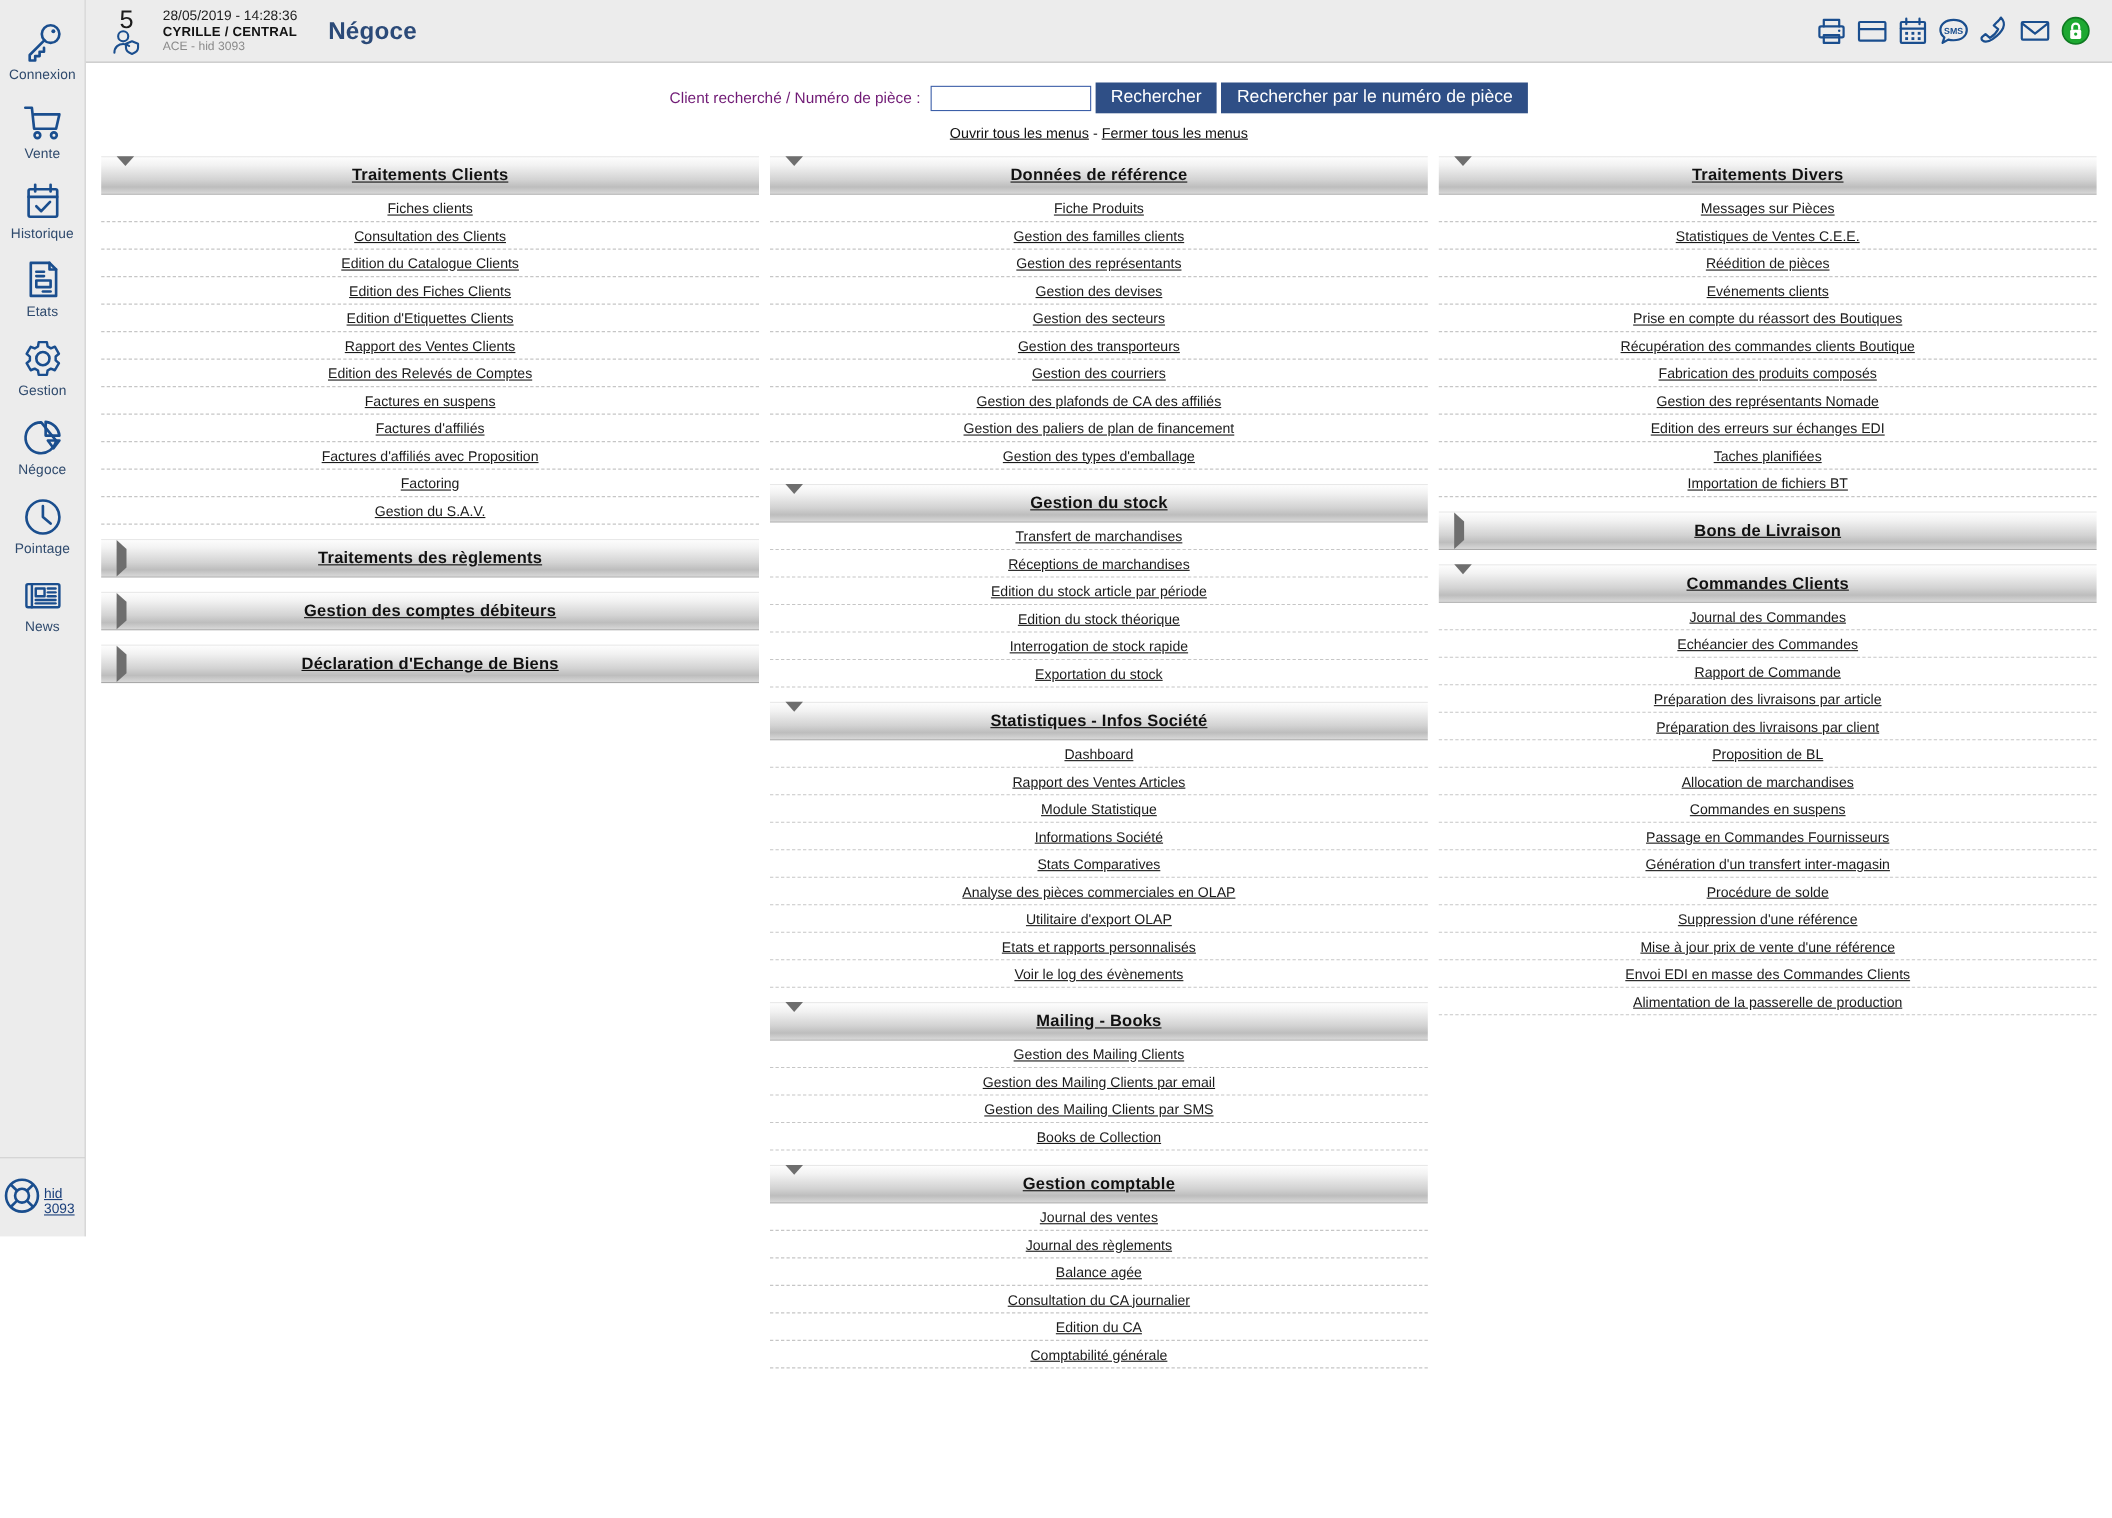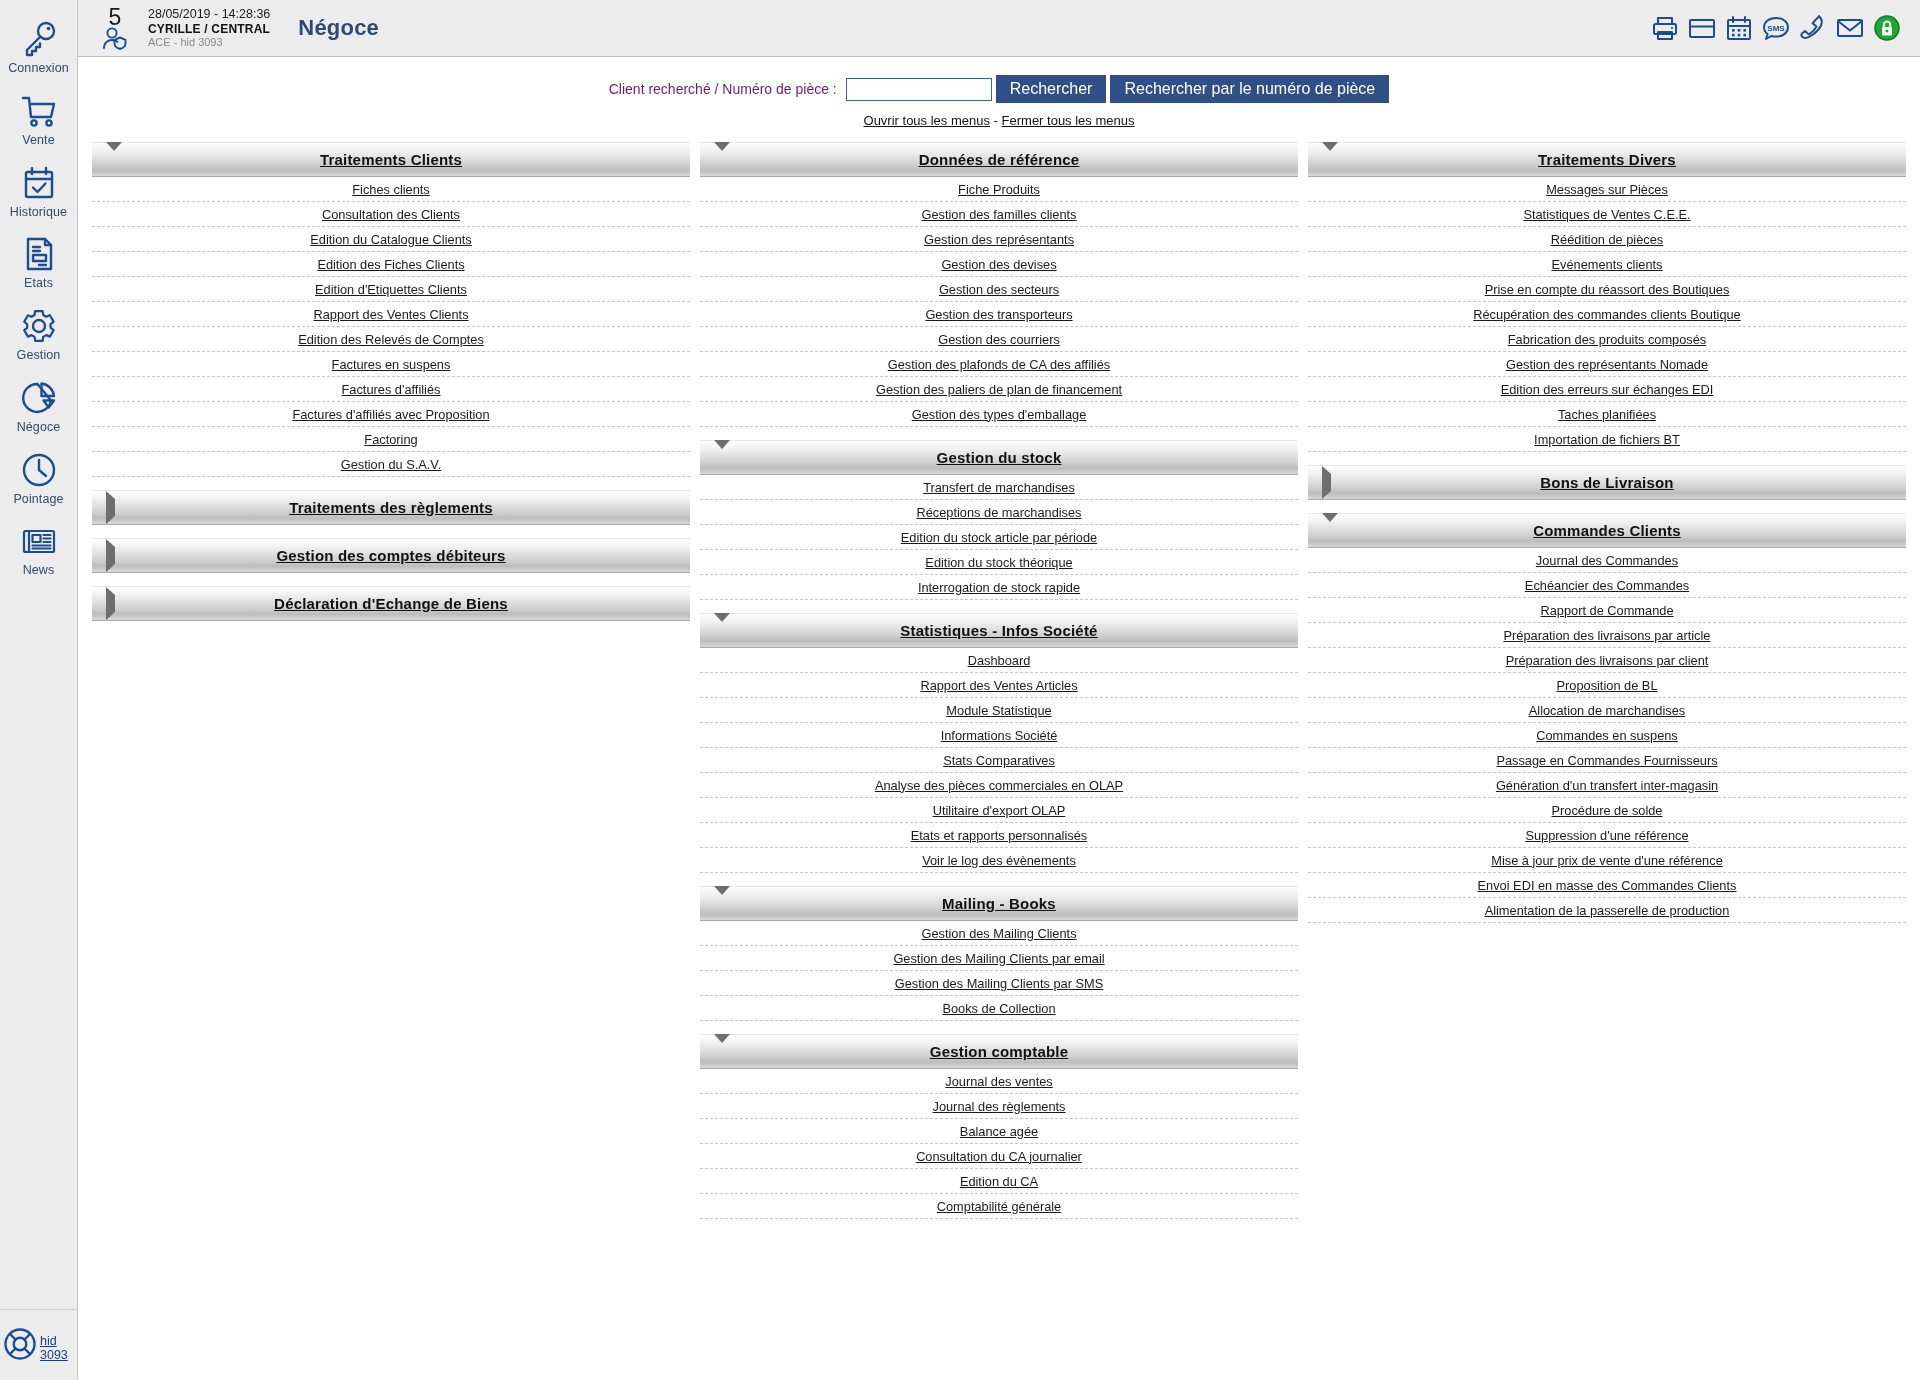--- a/index.html
+++ b/index.html
@@ -7,21 +7,21 @@
     margin: 0; padding: 0;
     width: 1920px; height: 1380px;
     background: #ffffff;
     font-family: "Liberation Sans", sans-serif;
     overflow: hidden;
   }
   #app { position: relative; width: 1920px; height: 1380px; display: flex; }
 
   
   .sidebar {
-    width: 78px; height: 1380px;
+    width: 78px; height: 1124px;
     background: #ececec;
     border-right: 1px solid #c8c8c8;
     display: flex; flex-direction: column;
     align-items: center;
     padding-top: 10px;
     flex: 0 0 78px;
     position: relative;
   }
   .side-item {
     width: 78px;
@@ -465,20 +465,23 @@
               </div>
               <div class="mitem">
                 <a>Edition du stock article par période</a>
               </div>
               <div class="mitem">
                 <a>Edition du stock théorique</a>
               </div>
               <div class="mitem">
                 <a>Interrogation de stock rapide</a>
               </div>
+              <div class="mitem">
+                <a>Exportation du stock</a>
+              </div>
             </div>
           </div>
           <div class="panel">
             <div class="panel-head">
               <span class="arrow"><span class="tri-down"></span></span>
               <span class="ttl">Statistiques - Infos Société</span>
             </div>
             <div class="panel-body">
               <div class="mitem">
                 <a>Dashboard</a>

